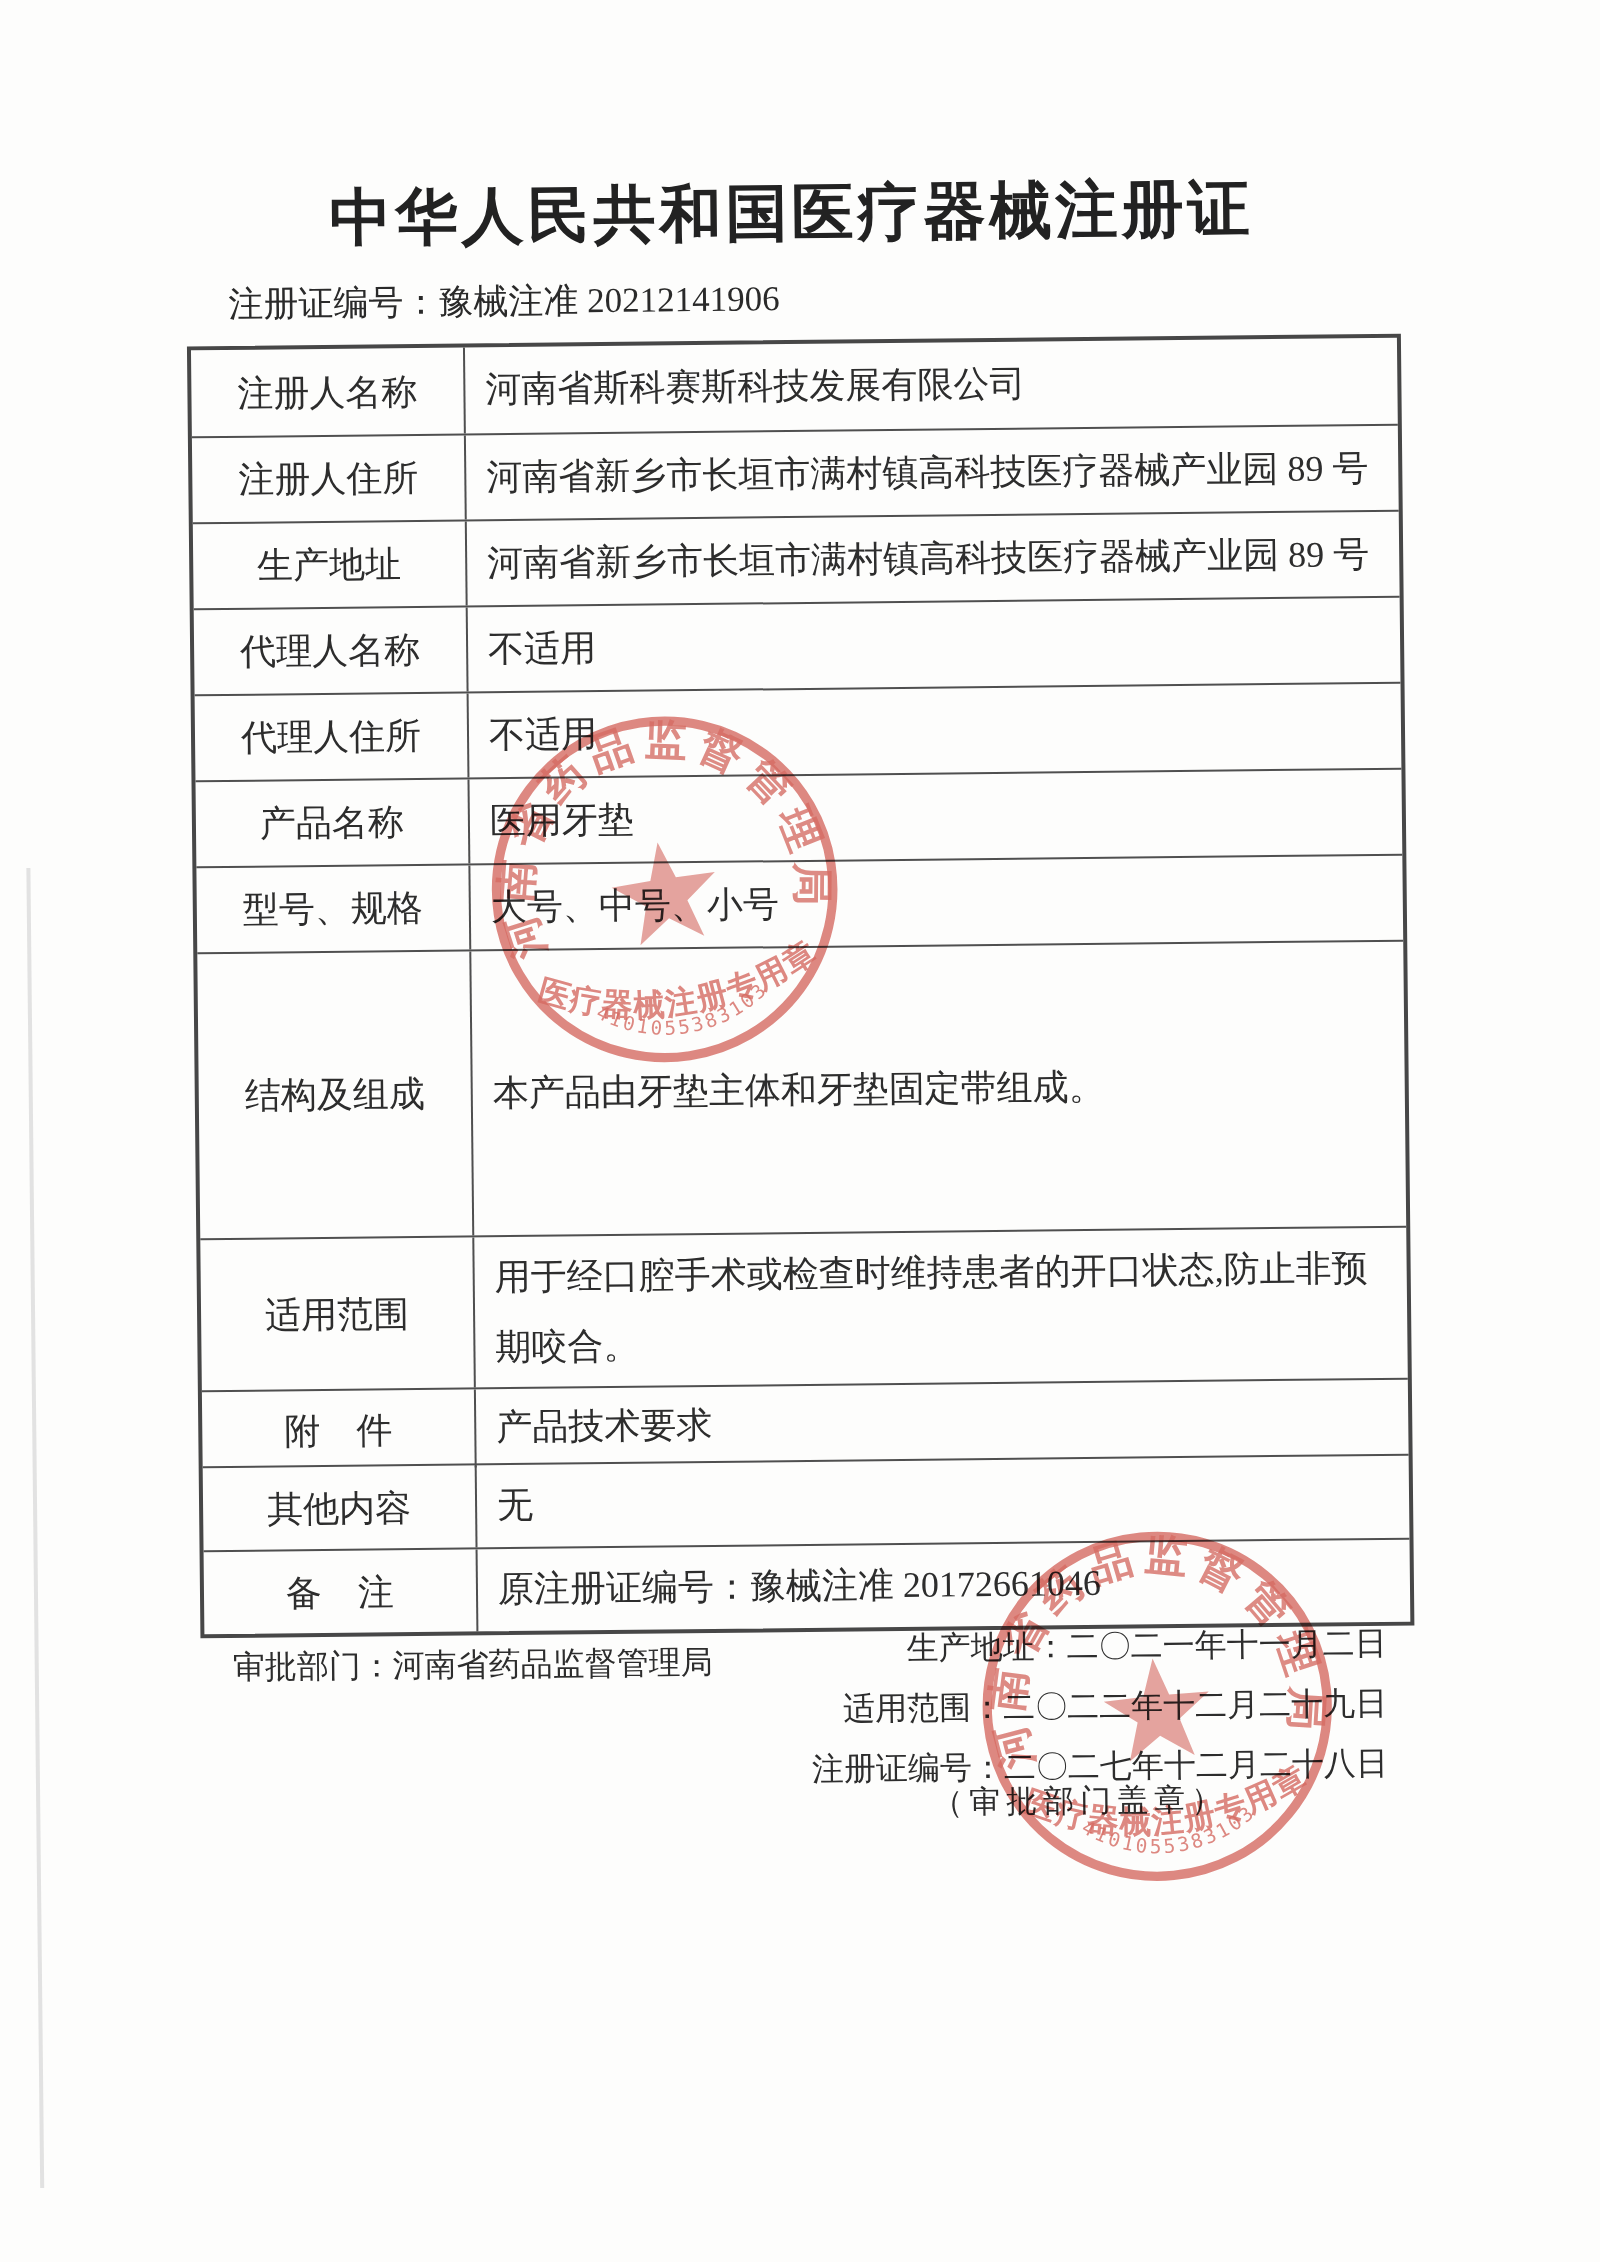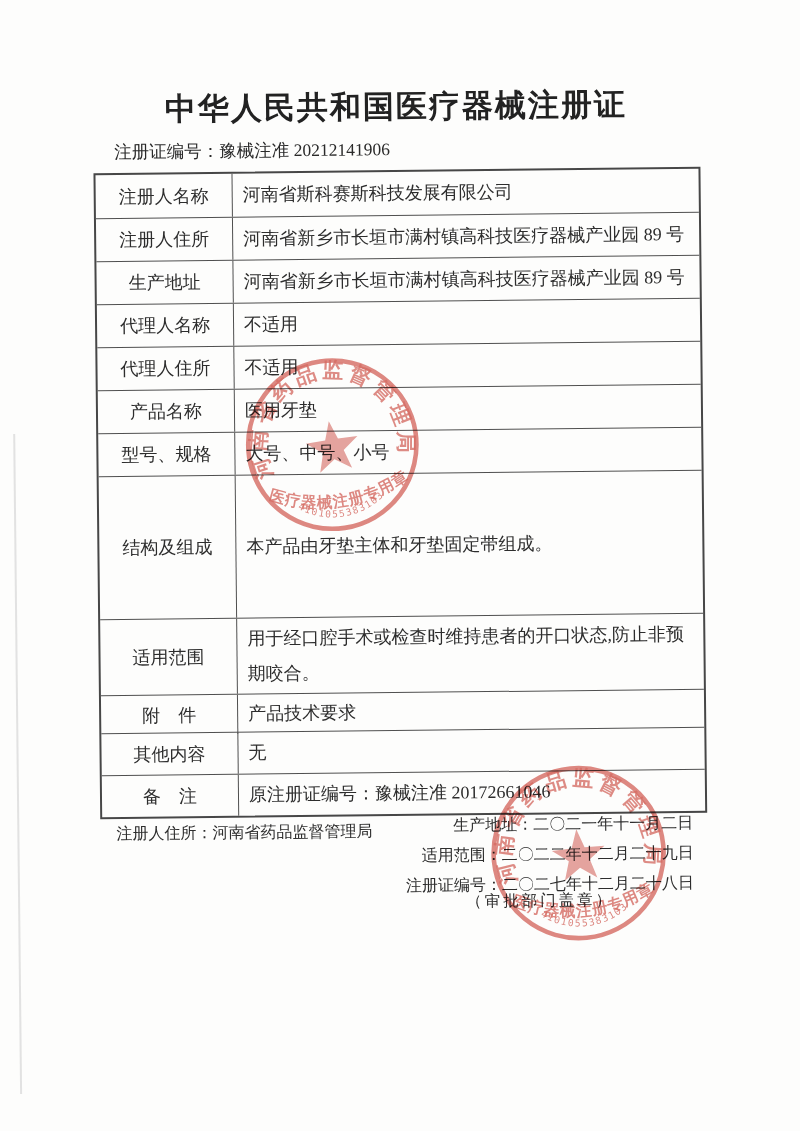--- a/index.html
+++ b/index.html
@@ -126,21 +126,21 @@
       <div class="cell label">其他内容</div>
       <div class="cell value">无</div>
     </div>
     <div class="row h42">
       <div class="cell label">备　注</div>
       <div class="cell value">原注册证编号：豫械注准 20172661046</div>
     </div>
   </div>
 
   <div class="approval-line">
-    <span>注册人住所：</span><span>河南省药品监督管理局</span>
+    <span>审批部门：</span><span>河南省药品监督管理局</span>
   </div>
 
   <div class="dates-block">
     <div><span>生产地址：</span><span>二〇二一年十一月二日</span></div>
     <div><span>适用范围：</span><span>二〇二二年十二月二十九日</span></div>
     <div><span>注册证编号：</span><span>二〇二七年十二月二十八日</span></div>
   </div>
 
   <div class="seal-note">（审批部门盖章）</div>
 

